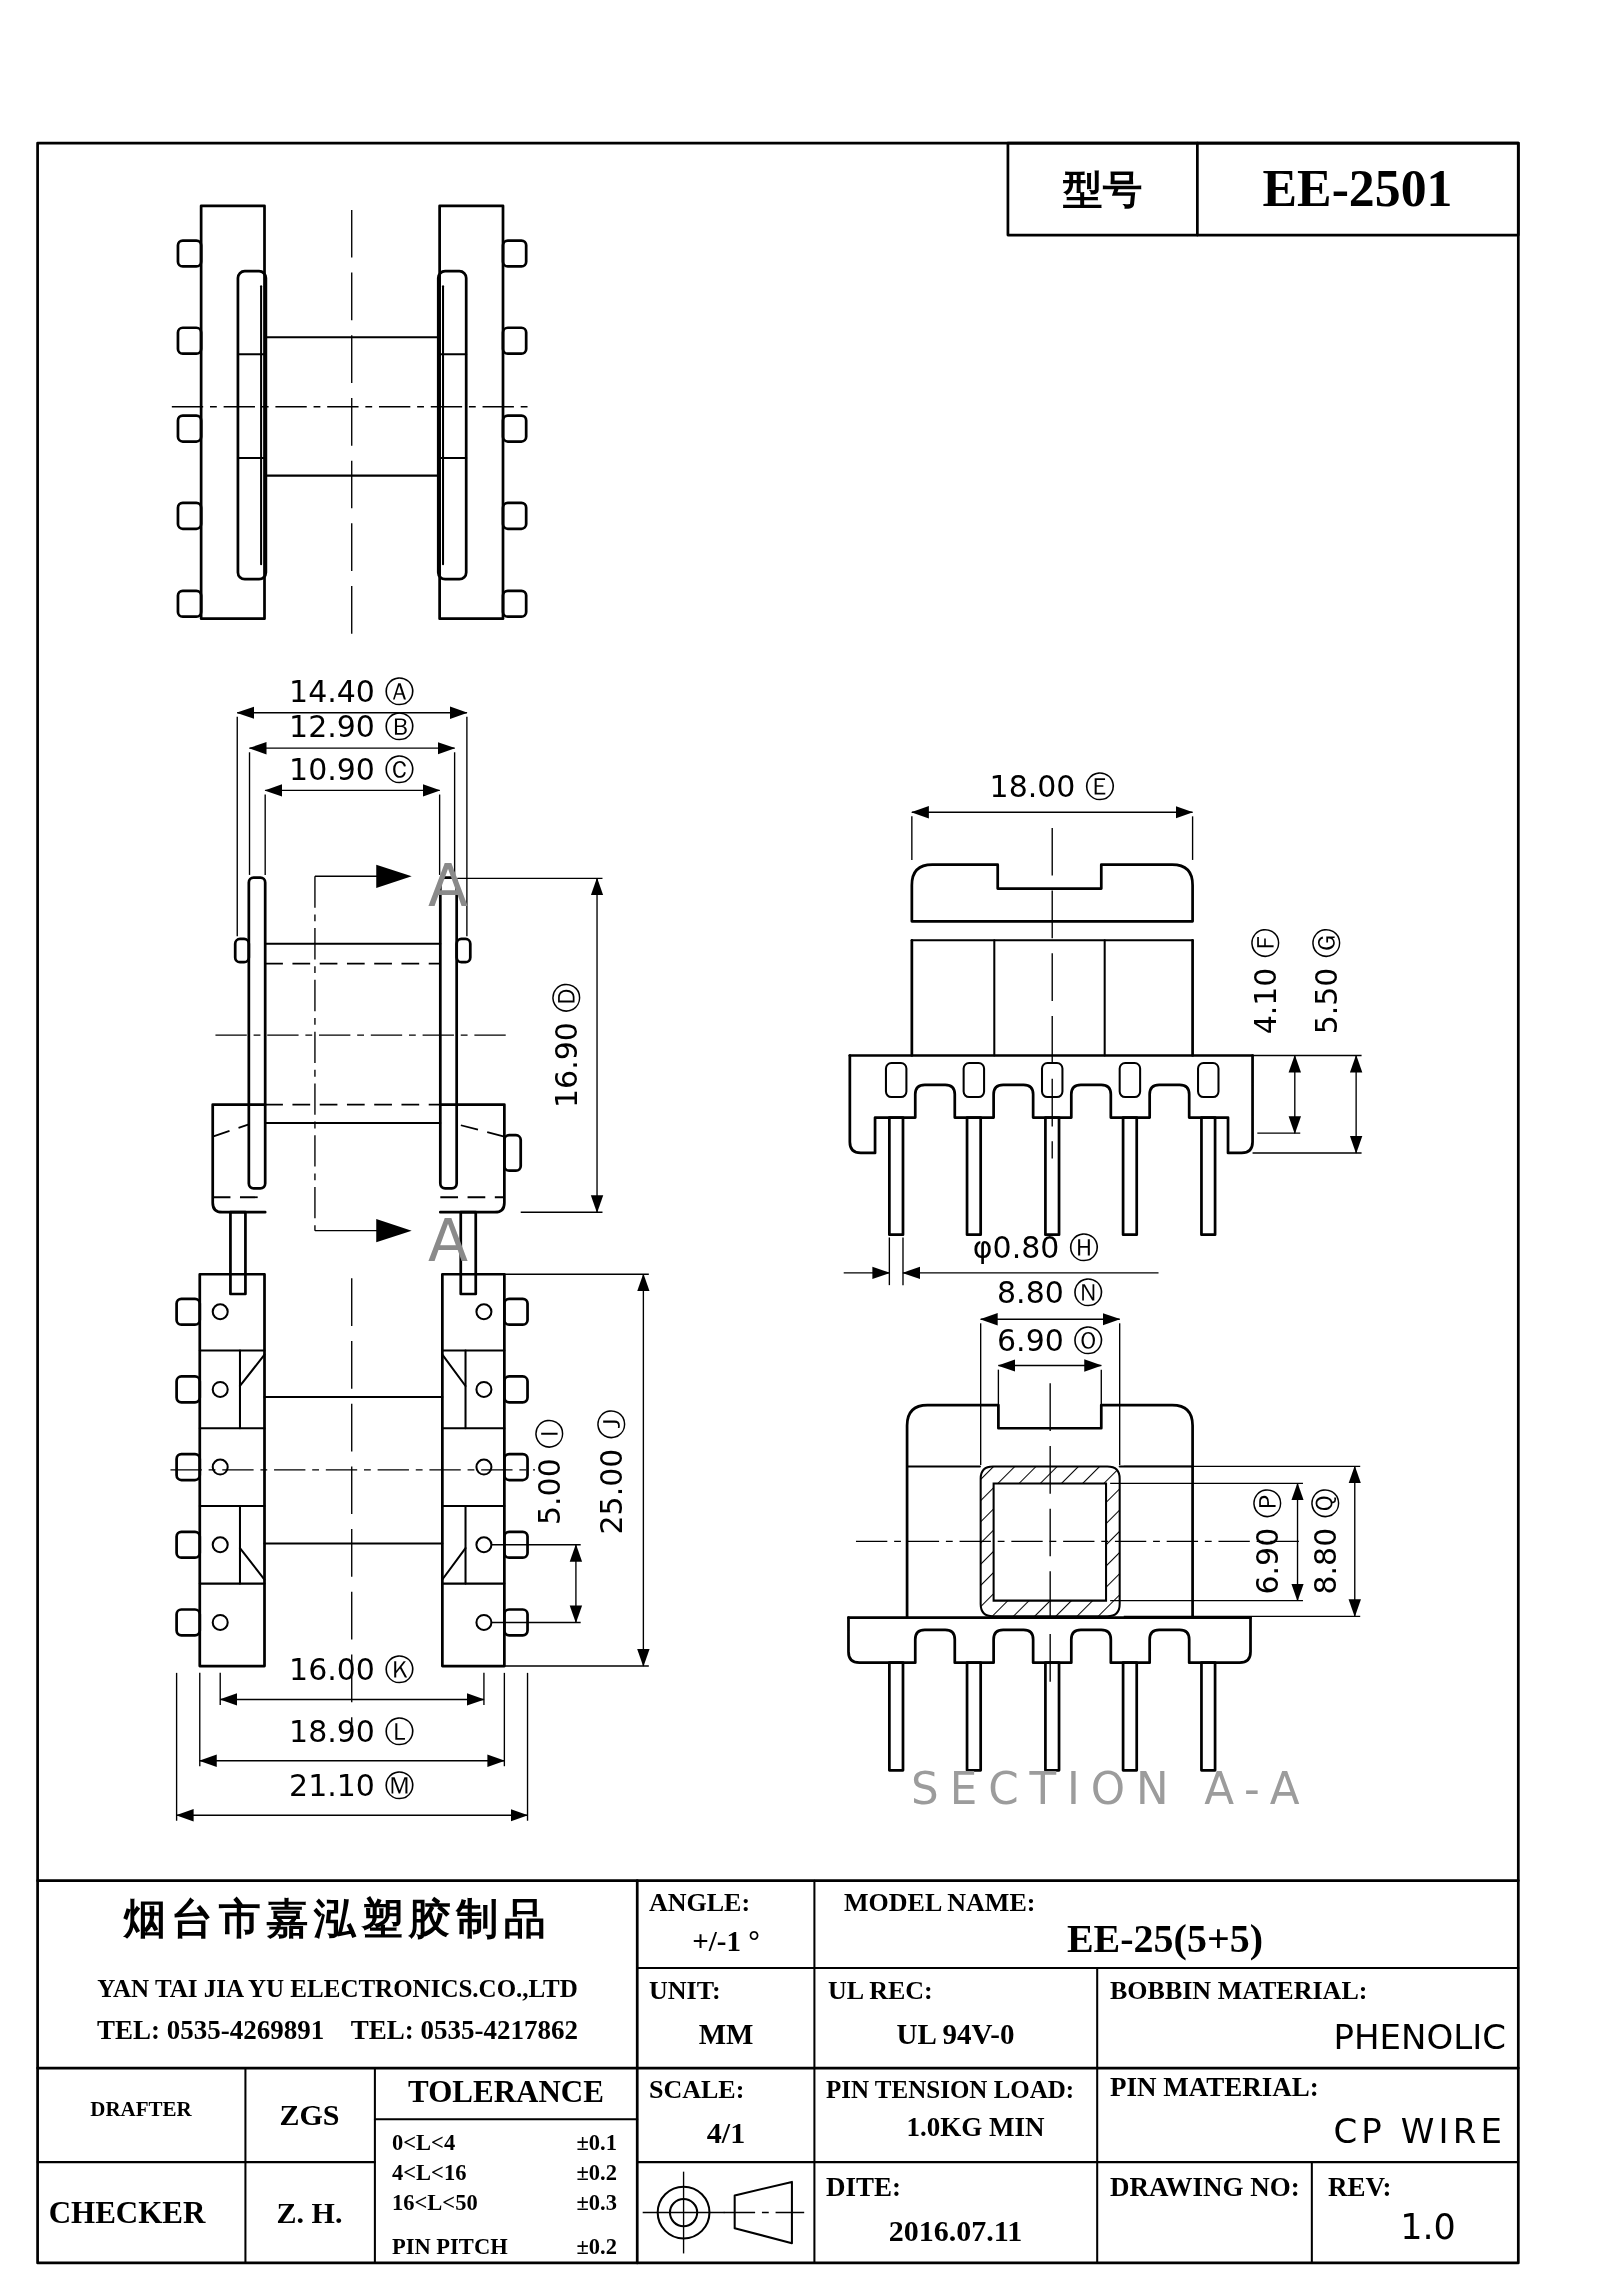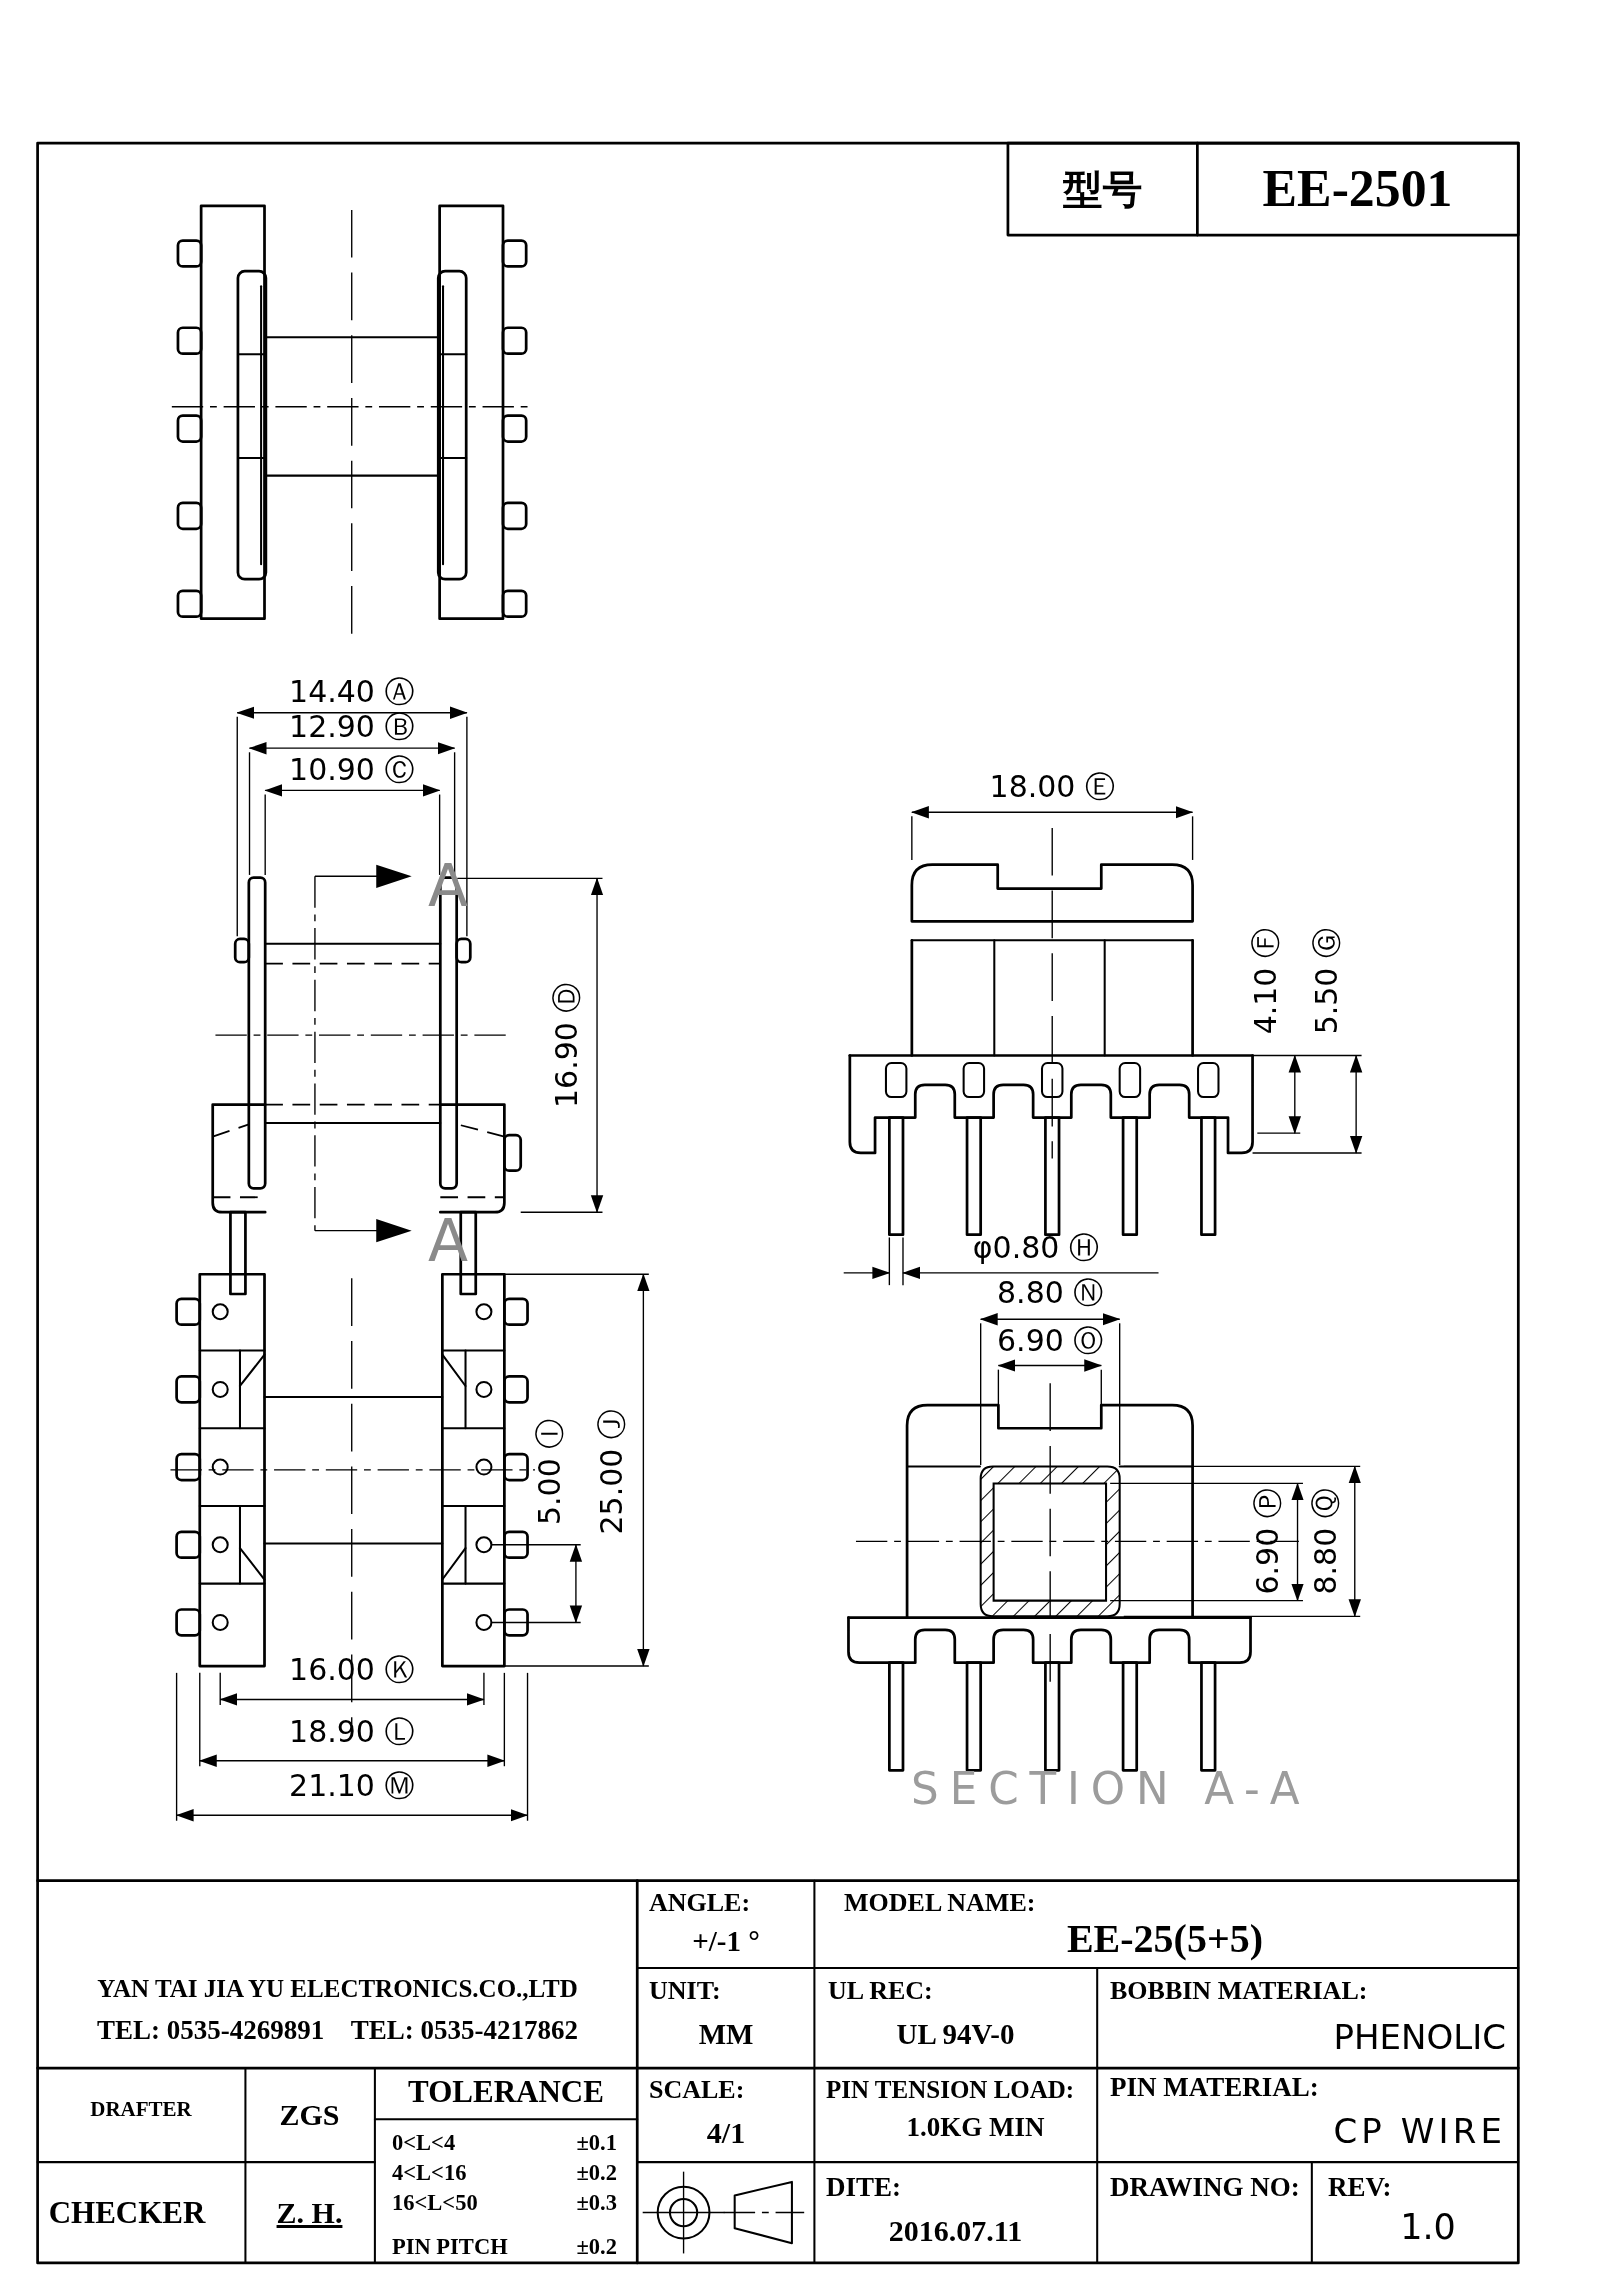--- a/index.html
+++ b/index.html
@@ -311,20 +311,21 @@
   <g>
     <circle cx="1003" cy="3247" r="38" class="m"></circle>
     <circle cx="1003" cy="3247" r="20" class="m"></circle>
     <line x1="943" y1="3247" x2="1063" y2="3247" class="thin"></line>
     <line x1="1003" y1="3187" x2="1003" y2="3307" class="thin"></line>
     <path d="M1078,3222 L1162,3202 L1162,3292 L1078,3270 Z" class="m"></path>
     <line x1="1062" y1="3247" x2="1180" y2="3247" class="cl"></line>
   </g>
 </svg>
 
+<div class="cell lbl ctr" style="left:41px;top:1896px;width:593px;font-size:42px;letter-spacing:5.5px;font-family:'DejaVu Sans',sans-serif;">烟台市嘉泓塑胶制品</div>
 <div class="cell lbl ctr" style="left:41px;top:1975px;width:593px;font-size:25px;">YAN TAI JIA YU ELECTRONICS.CO.,LTD</div>
 <div class="cell lbl ctr" style="left:41px;top:2016px;width:593px;font-size:27px;white-space:pre;">TEL: 0535-4269891    TEL: 0535-4217862</div>
 
 <div class="cell lbl" style="left:649px;top:1889px;font-size:26px;">ANGLE:</div>
 <div class="cell lbl ctr" style="left:644px;top:1926px;width:164px;font-size:29px;">+/-1 °</div>
 
 <div class="cell lbl" style="left:844px;top:1889px;font-size:26px;">MODEL NAME:</div>
 <div class="cell lbl ctr" style="left:814px;top:1917px;width:702px;font-size:40px;">EE-25(5+5)</div>
 
 <div class="cell lbl" style="left:649px;top:1977px;font-size:26px;">UNIT:</div>
@@ -332,21 +333,21 @@
 
 <div class="cell lbl" style="left:828px;top:1977px;font-size:26px;">UL REC:</div>
 <div class="cell lbl ctr" style="left:814px;top:2019px;width:283px;font-size:29px;">UL 94V-0</div>
 
 <div class="cell lbl" style="left:1110px;top:1977px;font-size:26px;">BOBBIN MATERIAL:</div>
 <div class="cell thinval rgt" style="left:1097px;top:2019px;width:409px;font-size:34px;">PHENOLIC</div>
 
 <div class="cell lbl ctr" style="left:37px;top:2098px;width:208px;font-size:21px;">DRAFTER</div>
 <div class="cell lbl ctr" style="left:245px;top:2098px;width:129px;font-size:30px;">ZGS</div>
 <div class="cell lbl ctr" style="left:37px;top:2196px;width:180px;font-size:31px;">CHECKER</div>
-<div class="cell lbl ctr" style="left:245px;top:2196px;width:129px;font-size:30px;text-decoration:underline;">Z. H.</div>
+<div class="cell lbl ctr" style="left:245px;top:2196px;width:129px;font-size:30px;">Z. H.</div>
 
 <div class="cell lbl ctr" style="left:375px;top:2075px;width:262px;font-size:31px;">TOLERANCE</div>
 <div class="cell" style="left:392px;top:2125px;width:225px;">
   <div class="tolrow">
     <span>0&lt;L&lt;4</span>
     <span>±0.1</span>
   </div>
   <div class="tolrow">
     <span>4&lt;L&lt;16</span>
     <span>±0.2</span>

